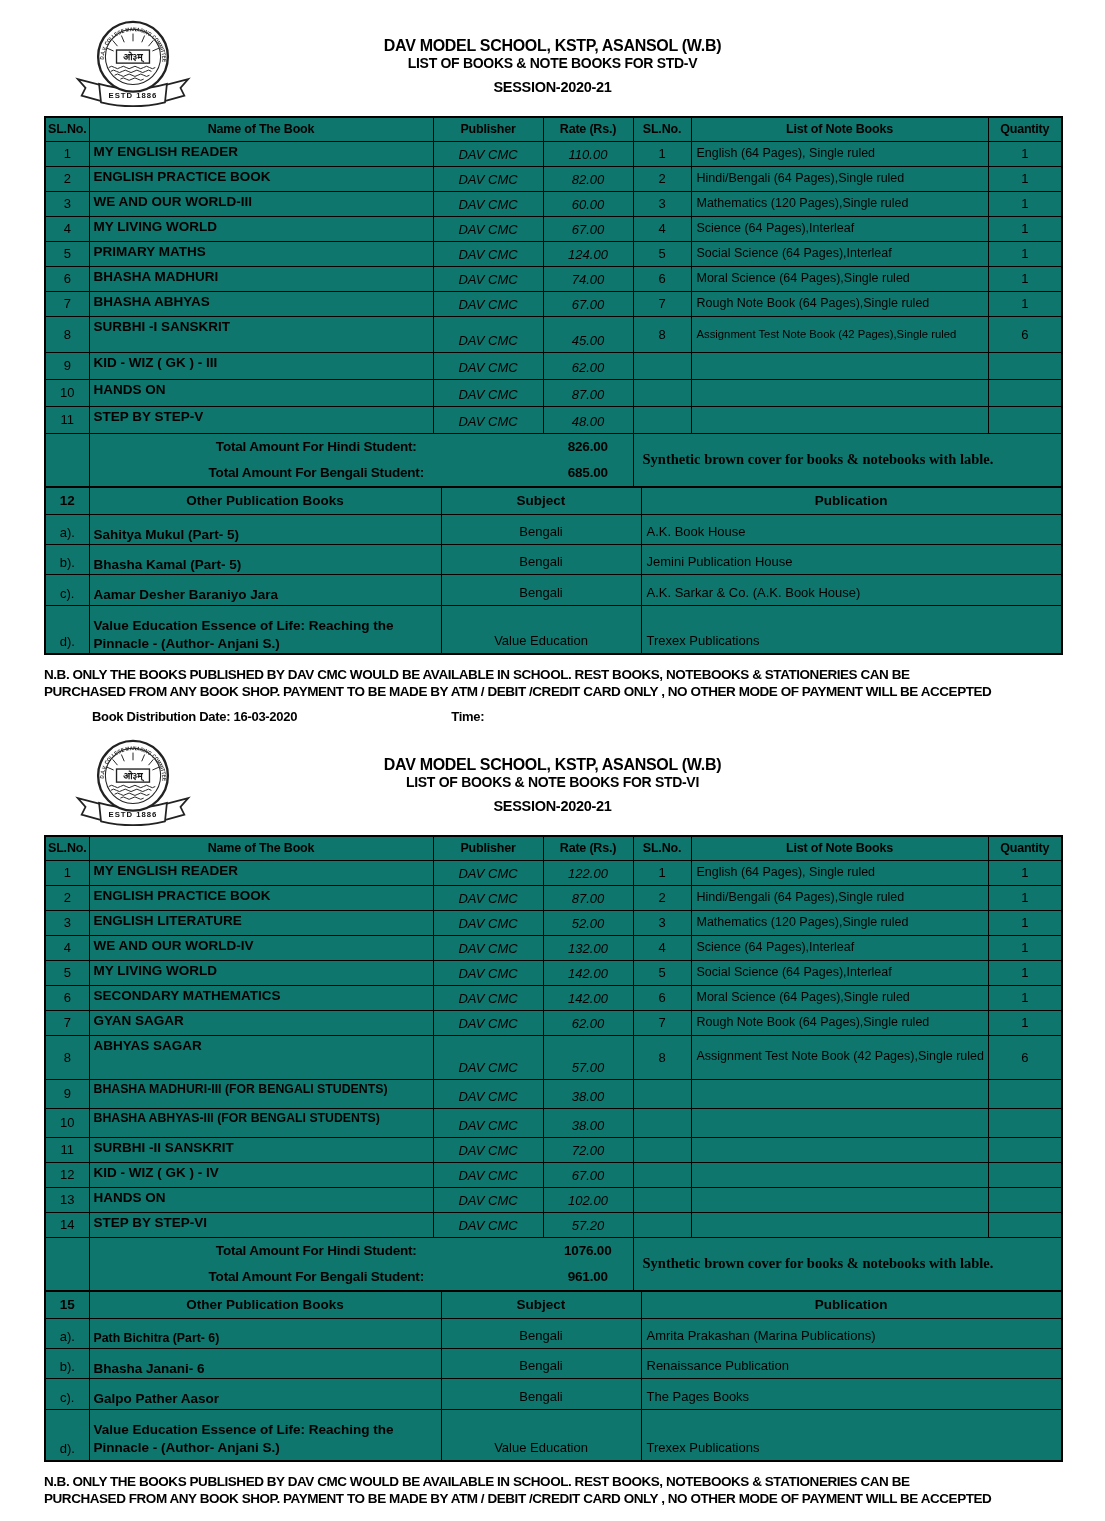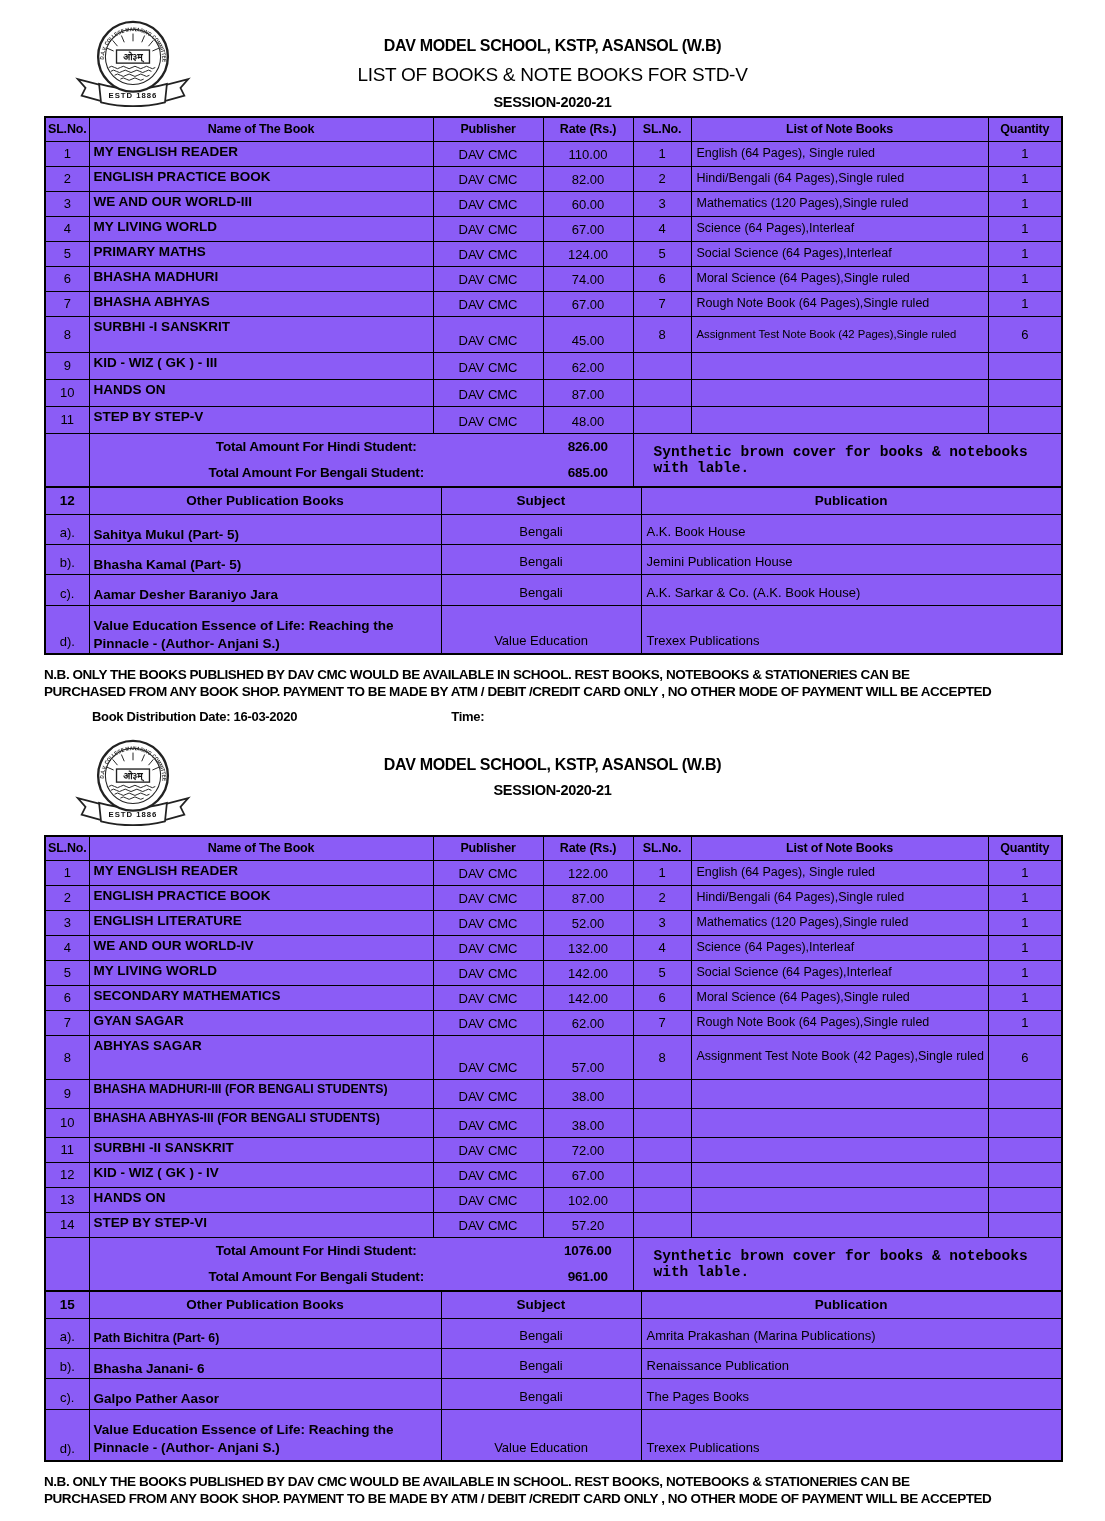--- a/index.html
+++ b/index.html
@@ -9,25 +9,25 @@
     box-sizing:border-box;padding:20px 44px 0 44px;overflow:hidden;
   }
   .section{width:1017px;}
   .section + .section{margin-top:10px;}
 
   
   .section-header{position:relative;height:96px;}
   .logo{position:absolute;left:26px;top:0;}
   .titles{padding-top:17px;text-align:center;}
   .school-name{font-size:16px;font-weight:bold;letter-spacing:-0.3px;}
-  .list-title{font-size:19px;font-weight:normal;letter-spacing:-0.3px;margin-top:9px;}
+  .list-title{font-size:14px;font-weight:bold;letter-spacing:-0.3px;}
   .session{font-size:14.5px;font-weight:bold;letter-spacing:-0.3px;margin-top:8px;}
 
   
-  table{border-collapse:collapse;table-layout:fixed;width:1017px;background:#8b5cf6;}
+  table{border-collapse:collapse;table-layout:fixed;width:1017px;background:#0f766e;}
   table.books, table.pub{border:2px solid #000;}
   .books th,.books td,.pub th,.pub td{border:1.5px solid #000;padding:0;overflow:hidden;}
   table.pub{margin-top:-2px;}
 
   col.w-sl{width:44px;}  col.w-name{width:344px;} col.w-pub{width:110px;}
   col.w-rate{width:90px;} col.w-sl2{width:58px;}  col.w-nb{width:297px;} col.w-qty{width:74px;}
   col.pw-sl{width:44px;} col.pw-name{width:352px;} col.pw-sub{width:200px;} col.pw-publ{width:421px;}
 
   .books thead tr{height:24px;}
   .books th{font-size:12.5px;font-weight:bold;text-align:center;letter-spacing:-0.2px;}
@@ -36,36 +36,36 @@
   .s0 .books-body tr:nth-child(9),
   .s0 .books-body tr:nth-child(10),
   .s0 .books-body tr:nth-child(11){height:27px;}
   .s1 .books-body tr:nth-child(8){height:44px;}
   .s1 .books-body tr:nth-child(9),
   .s1 .books-body tr:nth-child(10){height:29px;}
 
   td.c{text-align:center;}
   td.sl,td.sl2{font-size:13px;vertical-align:middle;}
   td.bname{font-size:13.5px;font-weight:bold;vertical-align:top;padding:2px 2px 0 4px;white-space:nowrap;}
-  td.pubn,td.rate{font-size:13px;vertical-align:bottom;padding-bottom:4px;}
+  td.pubn,td.rate{font-size:13px;vertical-align:bottom;padding-bottom:4px;font-style:italic;}
   td.nbname{font-size:12.5px;vertical-align:middle;padding-left:5px;line-height:1.25;}
   td.qty{font-size:13px;vertical-align:middle;}
   .s0 .books-body tr:nth-child(8) td.nbname{font-size:11.3px;}
   .s1 .books-body tr:nth-child(9) td.bname,
   .s1 .books-body tr:nth-child(10) td.bname{font-size:12.3px;}
 
   
   .totals-body tr{height:46px;}
   td.t-sl{border-right:1.5px solid #000;}
   td.t-label{border-right:none;}
   td.t-value{border-left:none;}
   .t-label div,.t-value div{height:26px;display:flex;align-items:center;justify-content:center;
     font-size:13.5px;font-weight:bold;letter-spacing:-0.2px;}
-  td.t-cover{font-family:Liberation Mono, monospace;font-size:14.5px;font-weight:bold;
-    vertical-align:middle;padding-left:20px;}
+  td.t-cover{font-family:Liberation Serif, serif;font-size:14.5px;font-weight:bold;
+    vertical-align:middle;padding-left:9px;}
 
   
   .pub thead tr{height:28px;}
   .pub th{font-size:13.5px;font-weight:bold;text-align:center;vertical-align:middle;}
   .pub tbody tr{height:30px;}
   .s0 .pub tbody tr:nth-child(4){height:46px;}
   .s1 .pub tbody tr:nth-child(4){height:52px;}
   td.psl{font-size:13px;text-align:center;vertical-align:bottom;padding-bottom:4px;}
   td.pname{font-size:13.5px;font-weight:bold;vertical-align:top;padding:11px 2px 0 4px;line-height:1.35;}
   .s1 .pub tbody tr:nth-child(1) td.pname{font-size:12.3px;}
@@ -315,20 +315,21 @@
           <textPath class="ring-textpath" href="#ringArc1" startOffset="1" textLength="96" lengthAdjust="spacingAndGlyphs">D.A.V. COLLEGE MANAGING COMMITTEE</textPath>
         </text>
         <path d="M65 14 V22 M53 16 L56 23 M77 16 L74 23 M44 21 L49 27 M86 21 L81 27 M38 29 L45 32 M92 29 L85 32" stroke="#222" stroke-width="1" fill="none"></path>
         <rect x="48" y="31" width="34" height="13.5" fill="#fff" stroke="#222" stroke-width="1.4"></rect>
         <text x="65" y="41.5" text-anchor="middle" font-size="9.5" font-weight="bold" fill="#111" font-family="DejaVu Sans, sans-serif">ओ३म्</text>
         <path fill="none" stroke="#222" stroke-width="1" d="M40 49 q3 -2.5 6 0 t6 0 t6 0 t6 0 t6 0 t6 0 t6 0 t6 0 M42 53 q3 -2.5 6 0 t6 0 t6 0 t6 0 t6 0 t6 0 t6 0 M46 57 q3 -2.5 6 0 t6 0 t6 0 t6 0 t6 0 t6 0 M52 61 q3 -2.5 6 0 t6 0 t6 0 t6 0"></path>
         <text x="65" y="81" text-anchor="middle" font-size="8" font-weight="bold" letter-spacing="1" fill="#111" font-family="Liberation Sans, sans-serif">ESTD 1886</text>
       </svg>
       <div class="titles">
         <div class="school-name">DAV MODEL SCHOOL, KSTP, ASANSOL (W.B)</div>
+        <div class="list-title">LIST OF BOOKS &amp; NOTE BOOKS FOR STD-VI</div>
         <div class="session">SESSION-2020-21</div>
       </div>
     </div>
 
     <table class="books">
       <colgroup>
         <col class="w-sl">
           <col class="w-name">
           <col class="w-pub">
           <col class="w-rate">

